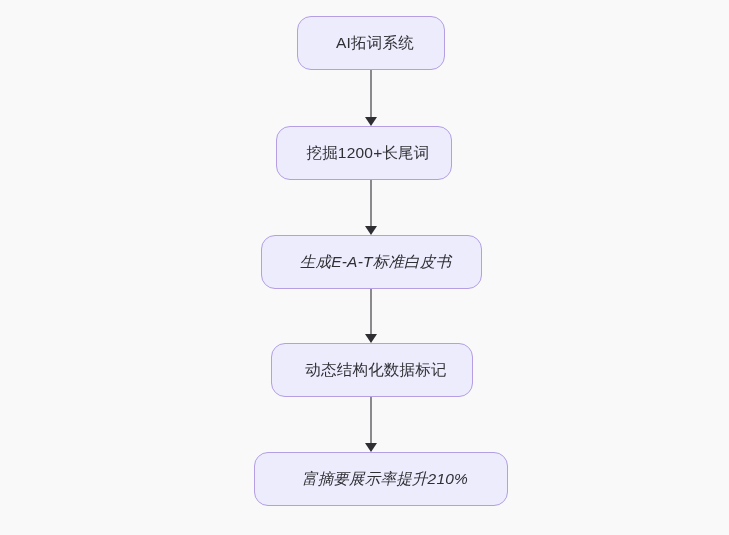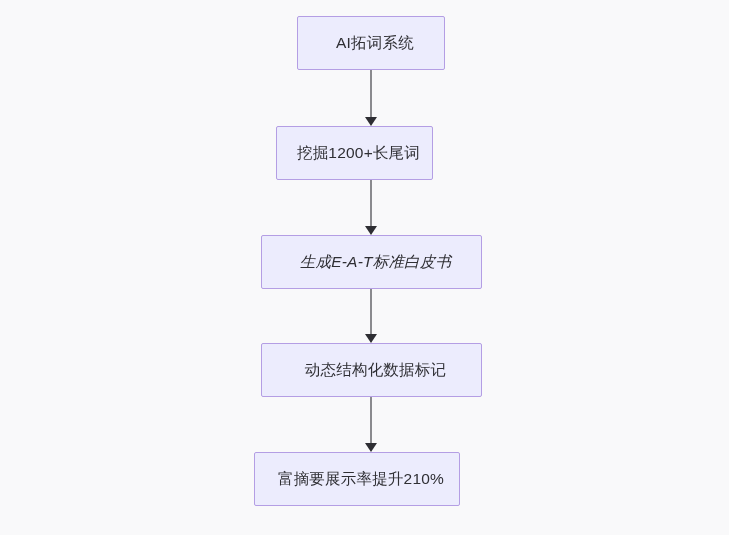--- a/index.html
+++ b/index.html
@@ -19,43 +19,43 @@
     width: 729px;
     height: 535px;
   }
 
   .node {
     position: absolute;
     box-sizing: border-box;
     height: 54px;
     background: #ececfd;
     border: 1.4px solid #b49ee4;
-    border-radius: 2px;
+    border-radius: 14px;
     display: flex;
     align-items: center;
     justify-content: center;
     color: #2f2f34;
     font-size: 15.5px;
     letter-spacing: 0.2px;
     white-space: nowrap;
     padding-left: 8px;
   }
 
   .node-label {
     display: block;
     line-height: 1;
     padding: 0 2px;
   }
 
   
   .node-1 { left: 297px; top: 16px;  width: 148px; }
-  .node-2 { left: 276px; top: 126px; width: 157px; }
+  .node-2 { left: 276px; top: 126px; width: 176px; }
   .node-3 { left: 261px; top: 235px; width: 221px; font-style: italic; }
-  .node-4 { left: 261px; top: 343px; width: 221px; }
-  .node-5 { left: 254px; top: 452px; width: 206px; }
+  .node-4 { left: 271px; top: 343px; width: 202px; }
+  .node-5 { left: 254px; top: 452px; width: 254px; font-style: italic; }
 
   
   .edge {
     position: absolute;
     left: 370px;
     width: 2px;
     background: #8a8a8e;
   }
   .edge-1 { top: 70px;  height: 47px; }
   .edge-2 { top: 180px; height: 46px; }

